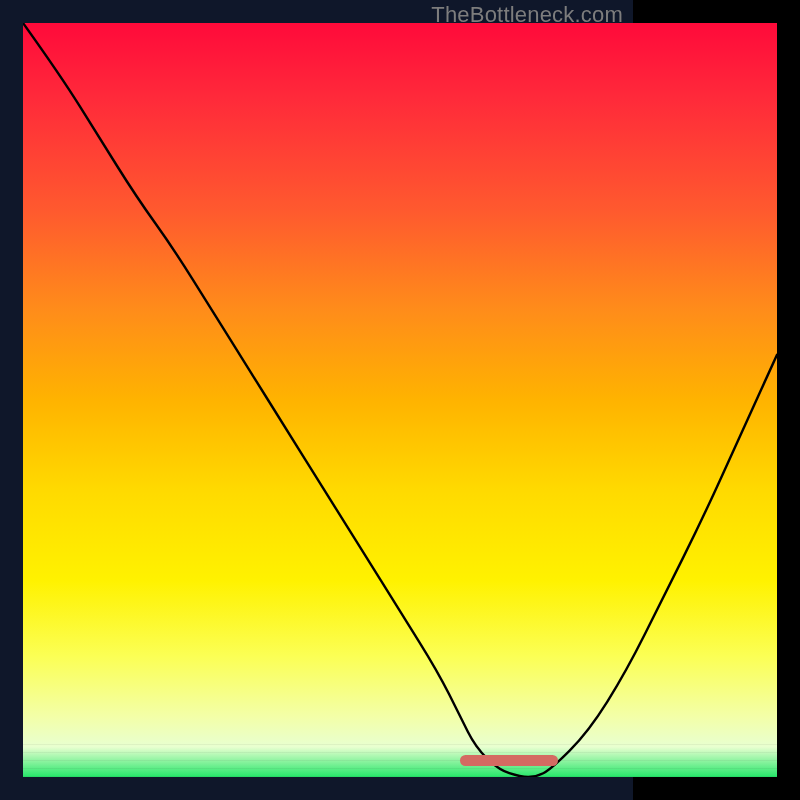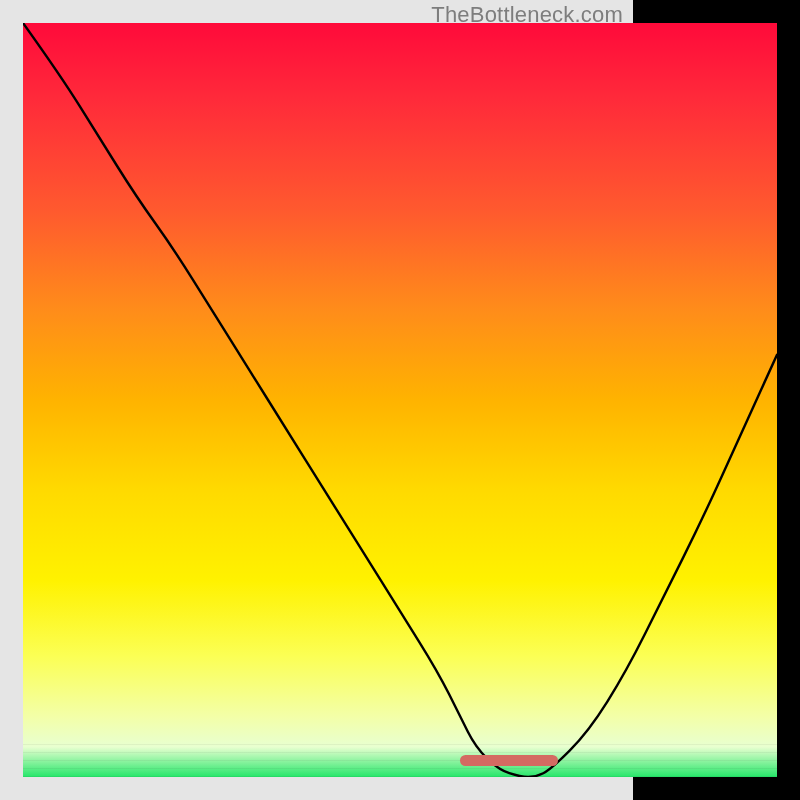--- a/index.html
+++ b/index.html
@@ -8,21 +8,21 @@
     width: 800px;
     height: 800px;
     background: #000;
     overflow: hidden;
     font-family: Arial, Helvetica, sans-serif;
   }
   .frame {
     position: relative;
     width: 633px;
     height: 800px;
-    background: #e5e5e5;
+    background: #0f172a;
   }
   .plot {
     position: absolute;
     left: 23px;
     top: 23px;
     width: 754px;
     height: 754px;
     background: linear-gradient(
       to bottom,
       #ff0a3a 0%,

